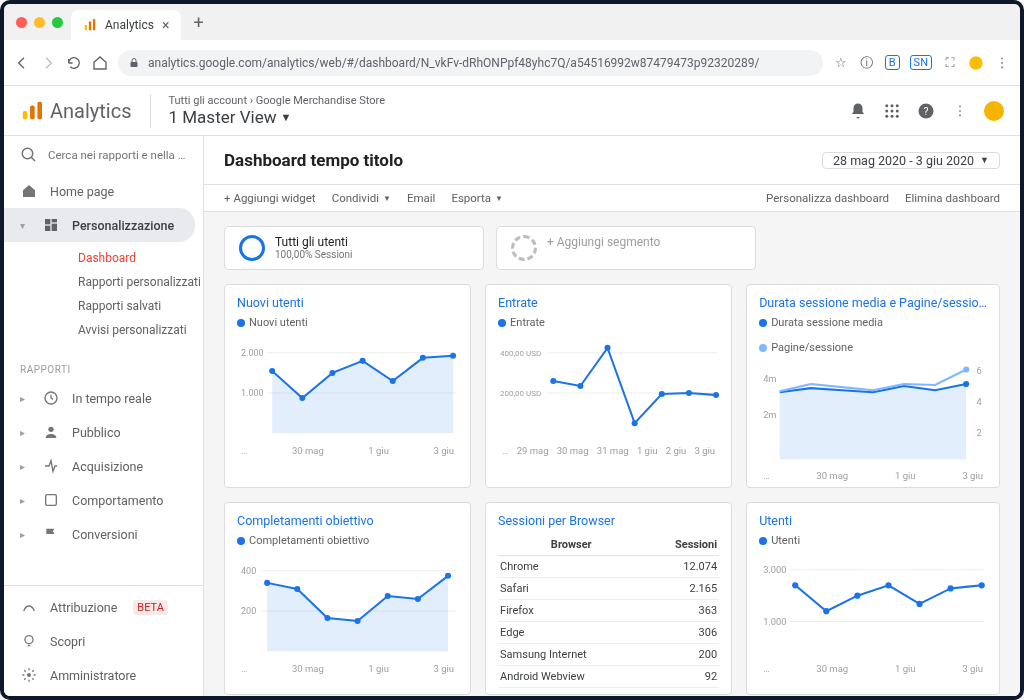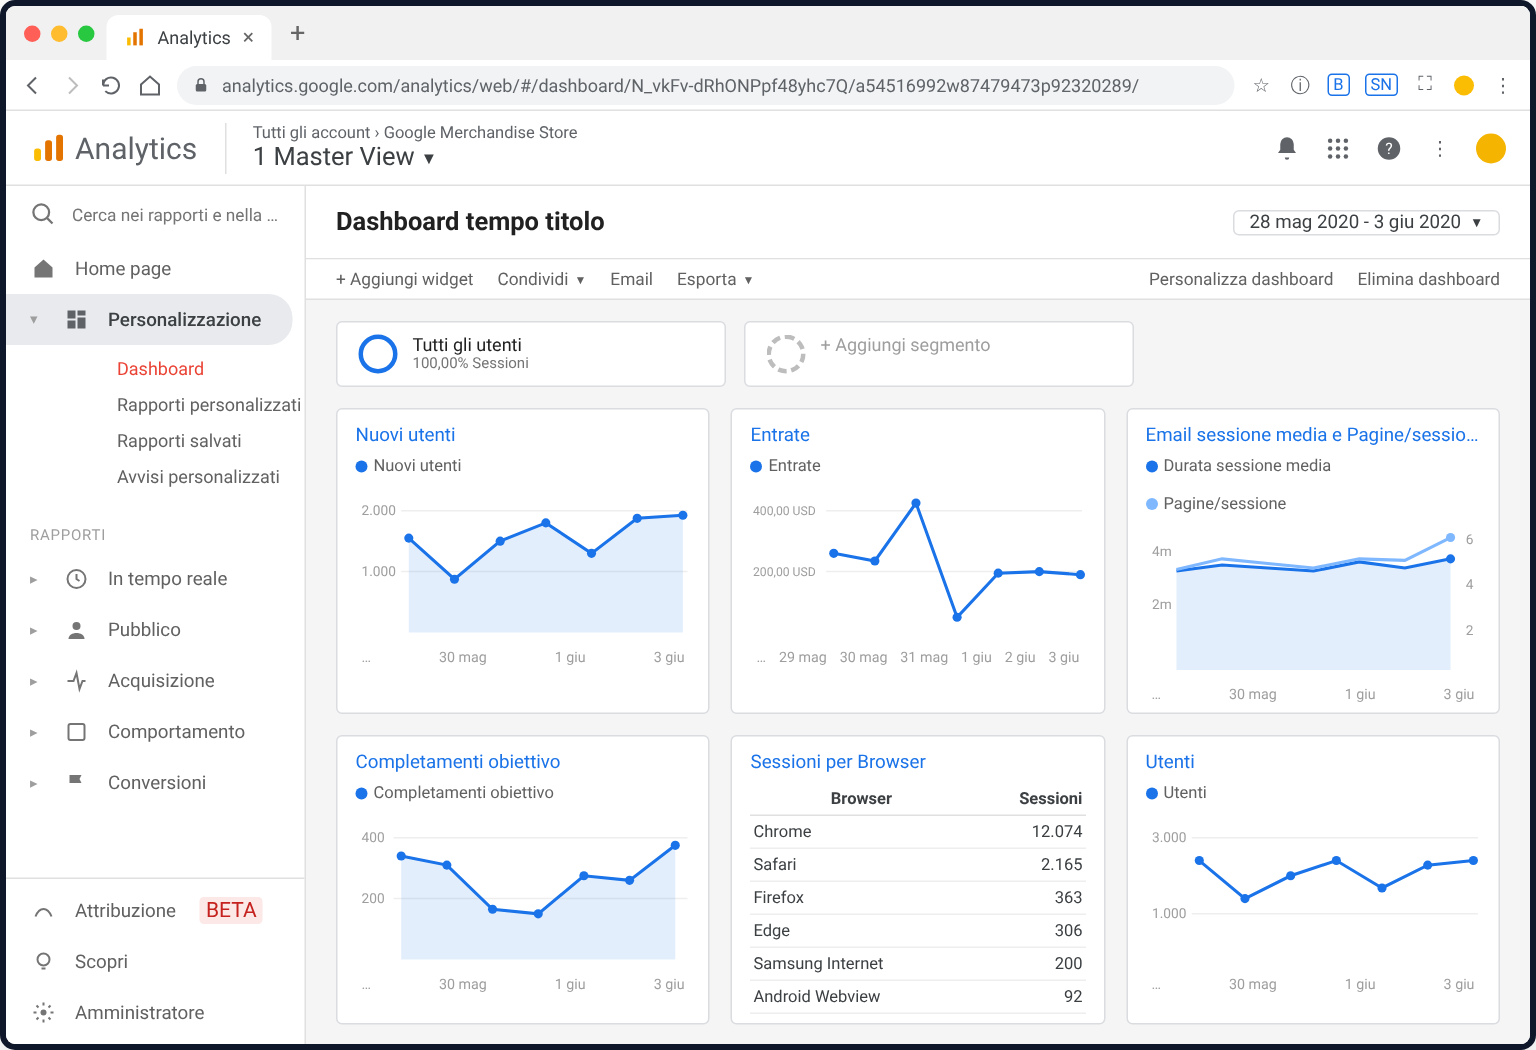--- a/index.html
+++ b/index.html
@@ -11,21 +11,21 @@
 .traffic-lights { display: flex; gap: 7px; }
 .dot { width: 11px; height: 11px; border-radius: 50%; }
 .dot.red { background: #ff5f57; }
 .dot.yellow { background: #febc2e; }
 .dot.green { background: #28c840; }
 .tab { display: flex; align-items: center; gap: 8px; background: #fff; border-radius: 8px 8px 0 0; padding: 6px 12px; height: 30px; margin-top: 6px; font-size: 12px; }
 .tab-favicon svg { width: 14px; height: 14px; }
 .tab-close { font-size: 14px; color: #666; }
 .newtab { font-size: 18px; color: #666; margin-left: 4px; }
 
-.addrbar { height: 34px; background: #fff; border-bottom: 1px solid #e0e0e0; display: flex; align-items: center; padding: 2px 10px; gap: 10px; }
+.addrbar { height: 46px; background: #fff; border-bottom: 1px solid #e0e0e0; display: flex; align-items: center; padding: 2px 10px; gap: 10px; }
 .navicon { width: 16px; height: 16px; color: #5f6368; display:flex; align-items:center; justify-content:center; }
 .urlbox { flex: 1; background: #f1f3f4; border-radius: 14px; height: 26px; display: flex; align-items: center; padding: 0 10px; font-size: 12px; color: #5f6368; gap: 8px; }
 .url-actions { display: flex; gap: 10px; align-items: center; }
 .chip { font-size: 11px; color: #1a73e8; border: 1px solid #1a73e8; border-radius: 3px; padding: 0 3px; }
 
 
 .appheader { height: 50px; border-bottom: 1px solid #e0e0e0; display: flex; align-items: center; padding: 0 16px; gap: 14px; }
 .logo { display:flex; align-items:center; gap:8px; }
 .logo-mark { width: 22px; height: 22px; }
 .logo-text { font-size: 20px; color: #5f6368; }
@@ -41,21 +41,21 @@
 .sidebar { width: 200px; background: #fff; border-right: 1px solid #e0e0e0; display: flex; flex-direction: column; font-size: 12.5px; }
 .search-row { display: flex; align-items: center; gap: 10px; padding: 10px 16px; color: #757575; }
 .nav { flex: 1; overflow: auto; }
 .nav-item { display: flex; align-items: center; gap: 12px; padding: 8px 16px; color: #616161; border-radius: 0 16px 16px 0; margin-right: 8px; }
 .nav-item.active { background: #e8eaed; color: #3c4043; font-weight:500; }
 .nav-icon { width: 18px; height: 18px; display:flex; align-items:center; justify-content:center; color:#757575; }
 .subnav { padding: 4px 0 8px 46px; margin-left: 28px; }
 .subnav a { display: block; padding: 5px 0; color: #616161; font-size: 12px; cursor: pointer; }
 .subnav a.active { color: #ea4335; }
 .section-label { padding: 14px 16px 6px; font-size: 10px; color: #9e9e9e; letter-spacing: 0.5px; }
-.beta { background:#fce8e6; color:#c5221f; font-size:14px; padding:1px 4px; border-radius:3px; margin-left:4px; }
+.beta { background:#fce8e6; color:#c5221f; font-size:11px; padding:1px 4px; border-radius:3px; margin-left:4px; }
 .sidebar-bottom { border-top: 1px solid #e0e0e0; padding: 4px 0; }
 .expand { width: 10px; font-size: 10px; color:#9e9e9e; }
 
 .main { flex: 1; background: #f5f5f5; overflow: auto; }
 
 .page-header { background: #fff; border-bottom: 1px solid #e0e0e0; padding: 14px 20px; display:flex; align-items:center; }
 .page-title { font-size: 17px; font-weight: 700; color: #212121; flex:1; }
 .daterange { background:#fff; border:1px solid #dadce0; border-radius:4px; padding:0 10px; font-size:12.5px; display:flex; align-items:center; gap:6px; }
 
 .toolbar { background: #fff; border-bottom: 1px solid #e0e0e0; padding: 6px 20px; display:flex; align-items:center; gap:16px; font-size:11.5px; color:#616161; }
@@ -430,21 +430,21 @@
               <span>29 mag</span>
               <span>30 mag</span>
               <span>31 mag</span>
               <span>1 giu</span>
               <span>2 giu</span>
               <span>3 giu</span>
             </div>
         </div>
 
         <div class="widget">
-          <div class="widget-title">Email sessione media e Pagine/sessio…</div>
+          <div class="widget-title">Durata sessione media e Pagine/sessio…</div>
           <div class="legend">
             <span class="legend-item">
                 <span class="legend-dot"></span>
                 <span>Durata sessione media</span>
               </span>
             <span class="legend-item">
                 <span class="legend-dot" style="background:#7fb8ff"></span>
                 <span>Pagine/sessione</span>
               </span>
           </div>

